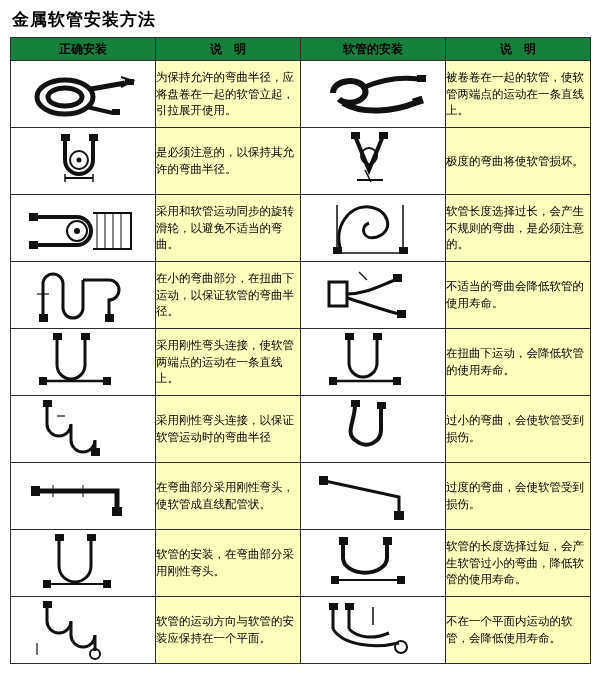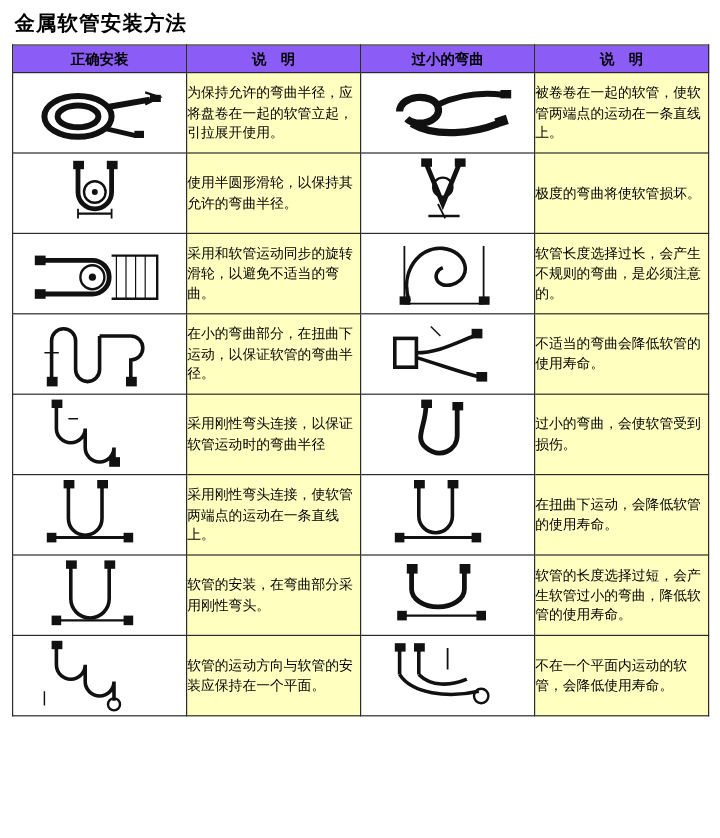--- a/index.html
+++ b/index.html
@@ -33,21 +33,21 @@
     table-layout: fixed;
     width: 580px;
     border: 1px solid #2b2b2b;
   }
   table.guide td, table.guide th {
     border: 1px solid #2b2b2b;
     vertical-align: middle;
     padding: 0;
   }
   thead th {
-    background: #8b5cf6;
+    background: #15803d;
     font-size: 12px;
     font-weight: bold;
     height: 22px;
     text-align: center;
     color: #000;
   }
   col.c-img { width: 145px; }
   col.c-txt { width: 145px; }
 
   td.img-cell {
@@ -81,21 +81,21 @@
     <colgroup>
       <col class="c-img">
         <col class="c-txt">
         <col class="c-img">
         <col class="c-txt">
     </colgroup>
     <thead>
       <tr>
         <th>正确安装</th>
         <th>说　明</th>
-        <th>过小的弯曲</th>
+        <th>软管的安装</th>
         <th>说　明</th>
       </tr>
     </thead>
     <tbody>
 
       <tr>
         <td class="img-cell">
           <div class="figure">
             <svg viewBox="0 0 140 62" width="140" height="62">
               <ellipse cx="52" cy="34" rx="28" ry="17" fill="none" stroke="#111" stroke-width="5"></ellipse>
@@ -130,21 +130,21 @@
               <path d="M52 8 L52 30 A14 14 0 0 0 80 30 L80 8" fill="none" stroke="#111" stroke-width="4"></path>
               <circle cx="66" cy="30" r="9" fill="none" stroke="#111" stroke-width="2"></circle>
               <circle cx="66" cy="30" r="2.5" fill="#111"></circle>
               <rect x="48" y="4" width="9" height="7" fill="#111"></rect>
               <rect x="76" y="4" width="9" height="7" fill="#111"></rect>
               <path d="M52 48 L80 48" stroke="#111" stroke-width="2"></path>
               <path d="M52 44 L52 52 M80 44 L80 52" stroke="#111" stroke-width="1.5"></path>
             </svg>
           </div>
         </td>
-        <td class="txt-cell">使用半圆形滑轮，以保持其允许的弯曲半径。</td>
+        <td class="txt-cell">是必须注意的，以保持其允许的弯曲半径。</td>
         <td class="img-cell">
           <div class="figure">
             <svg viewBox="0 0 140 62" width="140" height="62">
               <path d="M52 6 L66 40 L80 6" fill="none" stroke="#111" stroke-width="4"></path>
               <circle cx="66" cy="26" r="8" fill="none" stroke="#111" stroke-width="2"></circle>
               <rect x="48" y="2" width="9" height="7" fill="#111"></rect>
               <rect x="76" y="2" width="9" height="7" fill="#111"></rect>
               <path d="M54 50 L80 50" stroke="#111" stroke-width="2"></path>
               <path d="M62 40 L68 52" stroke="#111" stroke-width="1.5"></path>
             </svg>
@@ -207,44 +207,20 @@
             </svg>
           </div>
         </td>
         <td class="txt-cell">不适当的弯曲会降低软管的使用寿命。</td>
       </tr>
 
       <tr>
         <td class="img-cell">
           <div class="figure">
             <svg viewBox="0 0 140 62" width="140" height="62">
-              <path d="M34 6 L34 26 A12 12 0 0 0 58 26 L58 42 A12 12 0 0 0 82 42 L82 56" fill="none" stroke="#111" stroke-width="3"></path>
-              <rect x="30" y="2" width="9" height="7" fill="#111"></rect>
-              <rect x="78" y="50" width="9" height="8" fill="#111"></rect>
-              <path d="M44 18 L52 18" stroke="#111" stroke-width="1.2"></path>
-            </svg>
-          </div>
-        </td>
-        <td class="txt-cell">采用刚性弯头连接，以保证软管运动时的弯曲半径</td>
-        <td class="img-cell">
-          <div class="figure">
-            <svg viewBox="0 0 140 62" width="140" height="62">
-              <path d="M52 6 C52 24, 42 34, 52 42 C64 52, 78 44, 78 32 L78 10" fill="none" stroke="#111" stroke-width="4"></path>
-              <rect x="48" y="2" width="9" height="7" fill="#111"></rect>
-              <rect x="74" y="4" width="9" height="7" fill="#111"></rect>
-            </svg>
-          </div>
-        </td>
-        <td class="txt-cell">过小的弯曲，会使软管受到损伤。</td>
-      </tr>
-
-      <tr>
-        <td class="img-cell">
-          <div class="figure">
-            <svg viewBox="0 0 140 62" width="140" height="62">
               <path d="M44 6 L44 34 A14 14 0 0 0 72 34 L72 6" fill="none" stroke="#111" stroke-width="3"></path>
               <rect x="40" y="2" width="9" height="7" fill="#111"></rect>
               <rect x="68" y="2" width="9" height="7" fill="#111"></rect>
               <path d="M30 50 L92 50" stroke="#111" stroke-width="2.5"></path>
               <rect x="26" y="46" width="8" height="8" fill="#111"></rect>
               <rect x="90" y="46" width="8" height="8" fill="#111"></rect>
             </svg>
           </div>
         </td>
         <td class="txt-cell">采用刚性弯头连接，使软管两端点的运动在一条直线上。</td>
@@ -256,20 +232,67 @@
               <rect x="70" y="2" width="9" height="7" fill="#111"></rect>
               <path d="M30 50 L92 50" stroke="#111" stroke-width="2.5"></path>
               <rect x="26" y="46" width="8" height="8" fill="#111"></rect>
               <rect x="90" y="46" width="8" height="8" fill="#111"></rect>
             </svg>
           </div>
         </td>
         <td class="txt-cell">在扭曲下运动，会降低软管的使用寿命。</td>
       </tr>
 
+      <tr>
+        <td class="img-cell">
+          <div class="figure">
+            <svg viewBox="0 0 140 62" width="140" height="62">
+              <path d="M34 6 L34 26 A12 12 0 0 0 58 26 L58 42 A12 12 0 0 0 82 42 L82 56" fill="none" stroke="#111" stroke-width="3"></path>
+              <rect x="30" y="2" width="9" height="7" fill="#111"></rect>
+              <rect x="78" y="50" width="9" height="8" fill="#111"></rect>
+              <path d="M44 18 L52 18" stroke="#111" stroke-width="1.2"></path>
+            </svg>
+          </div>
+        </td>
+        <td class="txt-cell">采用刚性弯头连接，以保证软管运动时的弯曲半径</td>
+        <td class="img-cell">
+          <div class="figure">
+            <svg viewBox="0 0 140 62" width="140" height="62">
+              <path d="M52 6 C52 24, 42 34, 52 42 C64 52, 78 44, 78 32 L78 10" fill="none" stroke="#111" stroke-width="4"></path>
+              <rect x="48" y="2" width="9" height="7" fill="#111"></rect>
+              <rect x="74" y="4" width="9" height="7" fill="#111"></rect>
+            </svg>
+          </div>
+        </td>
+        <td class="txt-cell">过小的弯曲，会使软管受到损伤。</td>
+      </tr>
+
+      <tr>
+        <td class="img-cell">
+          <div class="figure">
+            <svg viewBox="0 0 140 62" width="140" height="62">
+              <path d="M24 26 L104 26 L104 44" fill="none" stroke="#111" stroke-width="5"></path>
+              <rect x="18" y="21" width="9" height="10" fill="#111"></rect>
+              <rect x="99" y="42" width="10" height="9" fill="#111"></rect>
+              <path d="M40 20 L40 32 M70 20 L70 32" stroke="#111" stroke-width="1"></path>
+            </svg>
+          </div>
+        </td>
+        <td class="txt-cell">在弯曲部分采用刚性弯头，使软管成直线配管状。</td>
+        <td class="img-cell">
+          <div class="figure">
+            <svg viewBox="0 0 140 62" width="140" height="62">
+              <path d="M22 16 L96 32 L96 50" fill="none" stroke="#111" stroke-width="3"></path>
+              <rect x="16" y="11" width="9" height="9" fill="#111"></rect>
+              <rect x="91" y="46" width="10" height="9" fill="#111"></rect>
+            </svg>
+          </div>
+        </td>
+        <td class="txt-cell">过度的弯曲，会使软管受到损伤。</td>
+      </tr>
 
       <tr>
         <td class="img-cell">
           <div class="figure">
             <svg viewBox="0 0 140 62" width="140" height="62">
               <path d="M46 6 L46 34 A16 16 0 0 0 78 34 L78 6" fill="none" stroke="#111" stroke-width="3"></path>
               <rect x="42" y="2" width="9" height="7" fill="#111"></rect>
               <rect x="74" y="2" width="9" height="7" fill="#111"></rect>
               <path d="M34 52 L92 52" stroke="#111" stroke-width="2"></path>
               <rect x="30" y="48" width="8" height="8" fill="#111"></rect>

